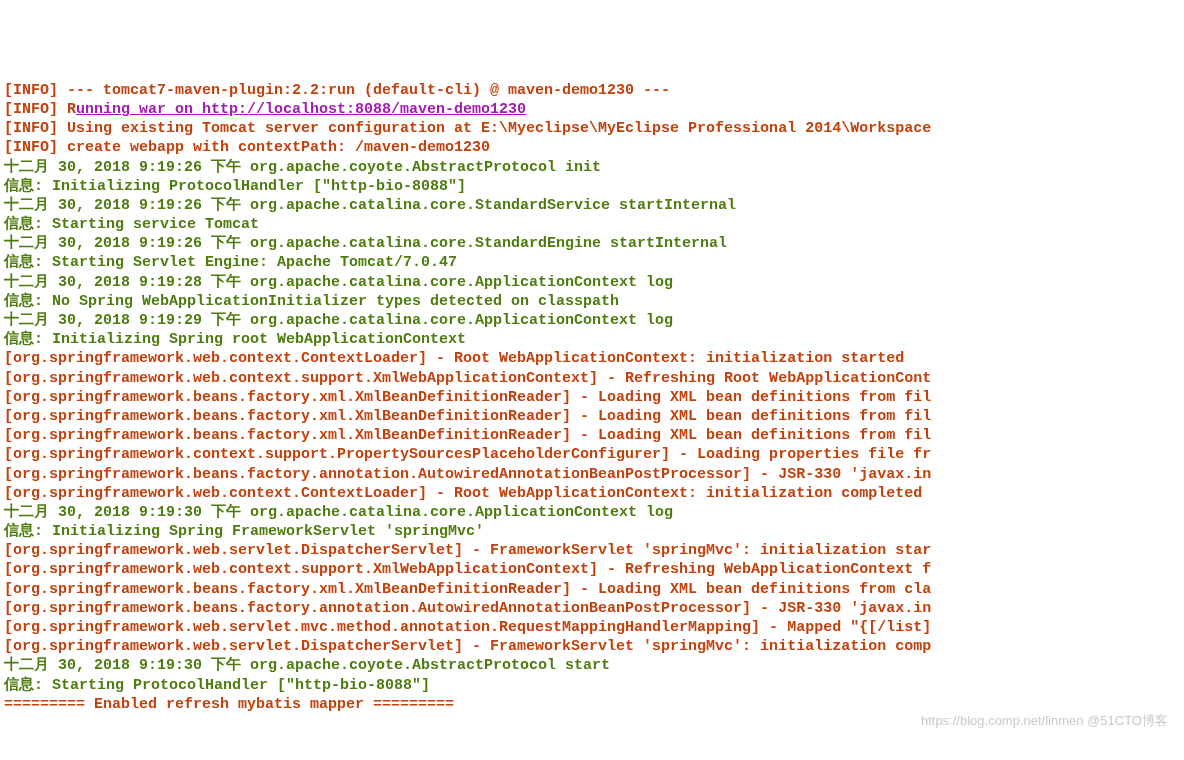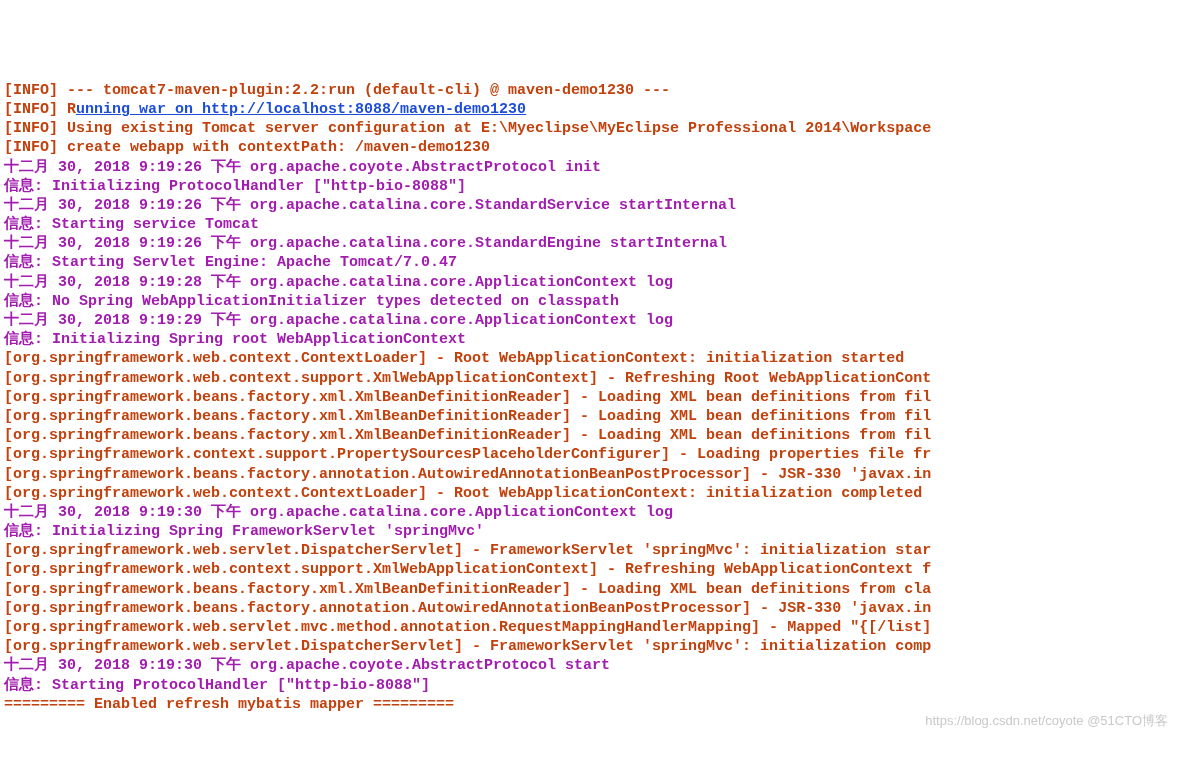--- a/index.html
+++ b/index.html
@@ -9,35 +9,35 @@
     font-family: Consolas, "Courier New", monospace;
     font-size: 15px;
     line-height: 1.28;
     white-space: pre;
     overflow-x: hidden;
     color: #000;
     font-weight: bold;
   }
   .line { display: block; }
   .black { color: #c2410c; }
-  .red   { color: #a21caf; }
-  .link  { color: #1d4ed8; text-decoration: underline; }
+  .red   { color: #4d7c0f; }
+  .link  { color: #a21caf; text-decoration: underline; }
   .watermark {
     position: fixed;
     right: 16px;
     bottom: 30px;
     color: #c9c9c9;
     font-size: 13px;
     font-weight: normal;
     font-family: Arial, sans-serif;
     pointer-events: none;
   }
 </style>
 </head>
 <body>
 
 
 
 <div id="console"><div class="line"><span class="black">[INFO] --- tomcat7-maven-plugin:2.2:run (default-cli) @ maven-demo1230 ---</span></div><div class="line"><span class="black">[INFO] R</span><span class="link">unning war on http://localhost:8088/maven-demo1230</span></div><div class="line"><span class="black">[INFO] Using existing Tomcat server configuration at E:\Myeclipse\MyEclipse Professional 2014\Workspace</span></div><div class="line"><span class="black">[INFO] create webapp with contextPath: /maven-demo1230</span></div><div class="line"><span class="red">十二月 30, 2018 9:19:26 下午 org.apache.coyote.AbstractProtocol init</span></div><div class="line"><span class="red">信息: Initializing ProtocolHandler ["http-bio-8088"]</span></div><div class="line"><span class="red">十二月 30, 2018 9:19:26 下午 org.apache.catalina.core.StandardService startInternal</span></div><div class="line"><span class="red">信息: Starting service Tomcat</span></div><div class="line"><span class="red">十二月 30, 2018 9:19:26 下午 org.apache.catalina.core.StandardEngine startInternal</span></div><div class="line"><span class="red">信息: Starting Servlet Engine: Apache Tomcat/7.0.47</span></div><div class="line"><span class="red">十二月 30, 2018 9:19:28 下午 org.apache.catalina.core.ApplicationContext log</span></div><div class="line"><span class="red">信息: No Spring WebApplicationInitializer types detected on classpath</span></div><div class="line"><span class="red">十二月 30, 2018 9:19:29 下午 org.apache.catalina.core.ApplicationContext log</span></div><div class="line"><span class="red">信息: Initializing Spring root WebApplicationContext</span></div><div class="line"><span class="black">[org.springframework.web.context.ContextLoader] - Root WebApplicationContext: initialization started</span></div><div class="line"><span class="black">[org.springframework.web.context.support.XmlWebApplicationContext] - Refreshing Root WebApplicationCont</span></div><div class="line"><span class="black">[org.springframework.beans.factory.xml.XmlBeanDefinitionReader] - Loading XML bean definitions from fil</span></div><div class="line"><span class="black">[org.springframework.beans.factory.xml.XmlBeanDefinitionReader] - Loading XML bean definitions from fil</span></div><div class="line"><span class="black">[org.springframework.beans.factory.xml.XmlBeanDefinitionReader] - Loading XML bean definitions from fil</span></div><div class="line"><span class="black">[org.springframework.context.support.PropertySourcesPlaceholderConfigurer] - Loading properties file fr</span></div><div class="line"><span class="black">[org.springframework.beans.factory.annotation.AutowiredAnnotationBeanPostProcessor] - JSR-330 'javax.in</span></div><div class="line"><span class="black">[org.springframework.web.context.ContextLoader] - Root WebApplicationContext: initialization completed </span></div><div class="line"><span class="red">十二月 30, 2018 9:19:30 下午 org.apache.catalina.core.ApplicationContext log</span></div><div class="line"><span class="red">信息: Initializing Spring FrameworkServlet 'springMvc'</span></div><div class="line"><span class="black">[org.springframework.web.servlet.DispatcherServlet] - FrameworkServlet 'springMvc': initialization star</span></div><div class="line"><span class="black">[org.springframework.web.context.support.XmlWebApplicationContext] - Refreshing WebApplicationContext f</span></div><div class="line"><span class="black">[org.springframework.beans.factory.xml.XmlBeanDefinitionReader] - Loading XML bean definitions from cla</span></div><div class="line"><span class="black">[org.springframework.beans.factory.annotation.AutowiredAnnotationBeanPostProcessor] - JSR-330 'javax.in</span></div><div class="line"><span class="black">[org.springframework.web.servlet.mvc.method.annotation.RequestMappingHandlerMapping] - Mapped "{[/list]</span></div><div class="line"><span class="black">[org.springframework.web.servlet.DispatcherServlet] - FrameworkServlet 'springMvc': initialization comp</span></div><div class="line"><span class="red">十二月 30, 2018 9:19:30 下午 org.apache.coyote.AbstractProtocol start</span></div><div class="line"><span class="red">信息: Starting ProtocolHandler ["http-bio-8088"]</span></div><div class="line"><span class="black">========= Enabled refresh mybatis mapper =========</span></div></div>
-<div class="watermark">https://blog.csdn.net/coyote @51CTO博客</div>
+<div class="watermark">https://blog.comp.net/linmen @51CTO博客</div>
 
 
 
 
 </body></html>

